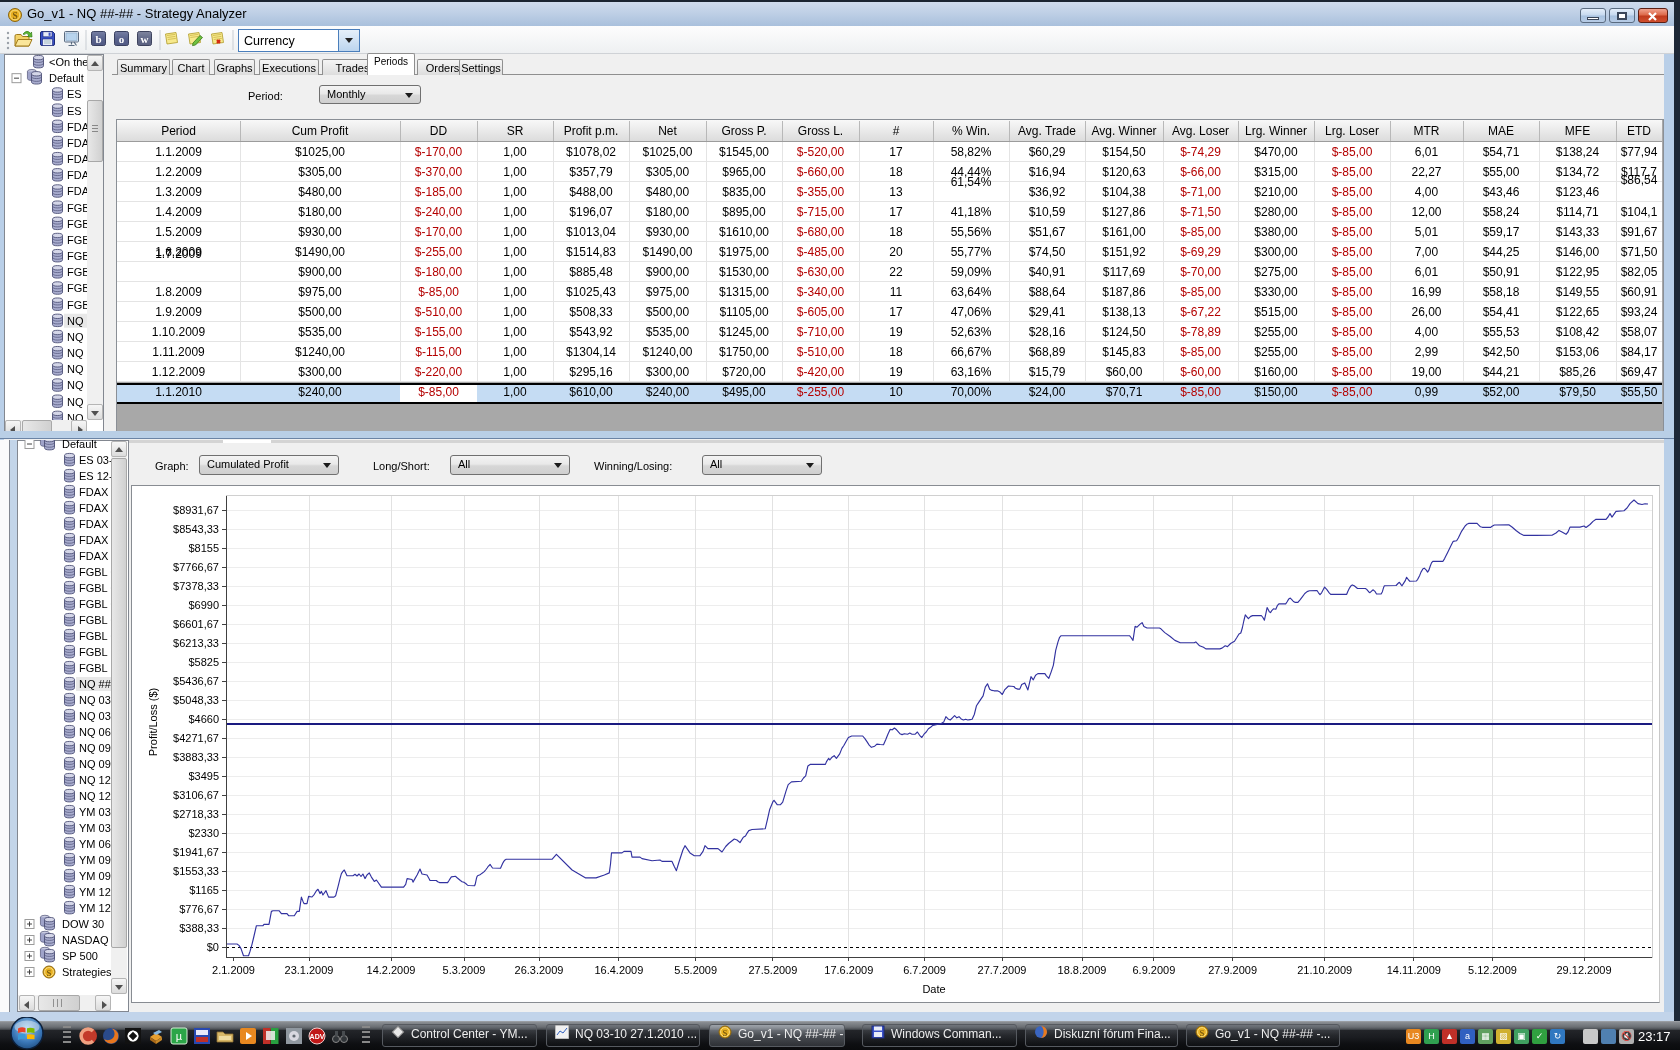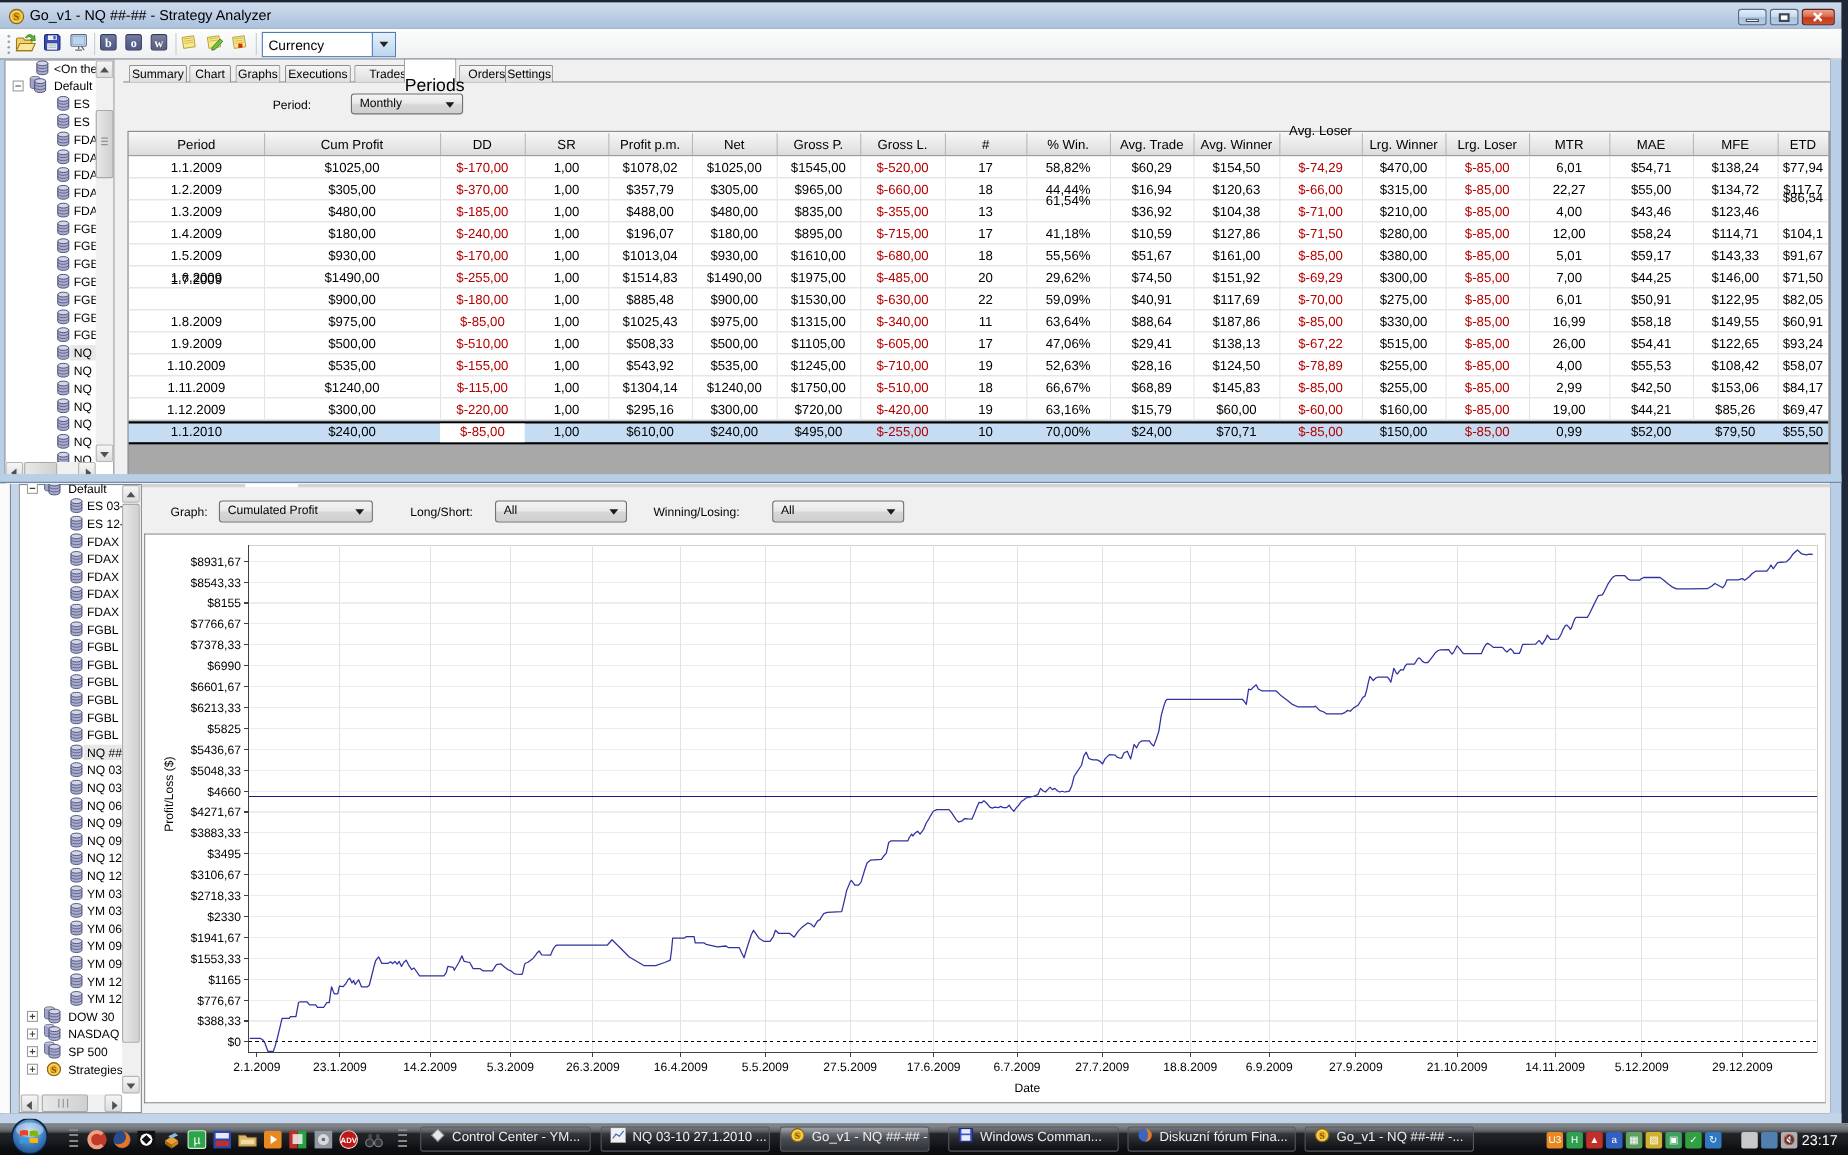--- a/index.html
+++ b/index.html
@@ -10,21 +10,21 @@
 #mainbg{left:4px;top:54px;width:1660px;height:958px;background:#f0f0f0}
 #rightborder{left:1664px;top:26px;width:10px;height:995px;background:#b9cfe8}
 #darkstrip{left:1674px;top:0;width:6px;height:1021px;background:#1e2836}
 #bottomborder{left:0;top:1012px;width:1674px;height:9px;background:#c2d4ea}
 #leftborder{left:0;top:54px;width:4px;height:386px;background:#b9cfe8}
 .panel{background:#fff;border:1px solid #828790}
 .sb{position:absolute;background:#f0f0f0}
 .sbtn{position:absolute;background:linear-gradient(#f6f6f6,#dcdcdc);border:1px solid #b5b5b5;border-radius:2px}
 .sthumb{position:absolute;background:linear-gradient(90deg,#e8e8e8,#d0d0d0);border:1px solid #a8a8a8;border-radius:2px}
 .tab{position:absolute;top:59px;height:16px;background:linear-gradient(#f5f5f5,#dddddd);border:1px solid #8f8f8f;border-bottom:none;border-radius:2px 2px 0 0;font-size:11px;text-align:center;color:#000;padding-top:2px}
-.tabactive{top:53px;height:22px;background:#fff;z-index:3;font-size:16px;padding-top:16px}
+.tabactive{top:53px;height:22px;background:#fff;z-index:3;font-size:10px;padding-top:2px}
 #tabline{left:112px;top:74px;width:1552px;height:1px;background:#8f8f8f}
 .lbl{position:absolute;font-size:11px;color:#000;padding-top:1px}
 .combo{position:absolute;background:linear-gradient(#f4f4f4 0%,#e9e9e9 45%,#d7d7d7 55%,#cfcfcf 100%);border:1px solid #707070;border-radius:3px;font-size:11px;color:#000}
 .combo .ar{position:absolute;right:7px;top:50%;margin-top:-2px;width:0;height:0;border-left:4px solid transparent;border-right:4px solid transparent;border-top:5px solid #1a1a1a}
 .cell{position:absolute;font-size:12px;text-align:center;color:#000;white-space:nowrap;overflow:hidden}
 .red{color:#b40000}
 .hdr{position:absolute;font-size:12px;text-align:center;color:#000;white-space:nowrap}
 #taskbar{left:0;top:1021px;width:1680px;height:29px;background:linear-gradient(#8b8f94 0%,#6a6e73 18%,#4a4e53 26%,#232529 30%,#1a1c20 55%,#0e0f12 78%,#0a0b0d 100%);border-top:1px solid #999da2}
 .tbtn{position:absolute;top:1024px;height:23px;border:1px solid #565a60;border-radius:3px;background:linear-gradient(rgba(105,110,118,.5),rgba(55,58,63,.35) 50%,rgba(18,20,23,.45));color:#eeeeee;font-size:12px;white-space:nowrap;overflow:hidden}
 .tbtn .ic{display:inline-block;vertical-align:middle;margin:0 6px 2px 8px}
@@ -322,21 +322,21 @@
     <div class="hdr" style="left:782px;top:124px;width:77px">Gross L.</div>
     <div class="abs" style="left:859px;top:121px;width:1px;height:20px;background:#b8b8b8"></div>
     <div class="hdr" style="left:859px;top:124px;width:74px">#</div>
     <div class="abs" style="left:933px;top:121px;width:1px;height:20px;background:#b8b8b8"></div>
     <div class="hdr" style="left:933px;top:124px;width:76px">% Win.</div>
     <div class="abs" style="left:1009px;top:121px;width:1px;height:20px;background:#b8b8b8"></div>
     <div class="hdr" style="left:1009px;top:124px;width:76px">Avg. Trade</div>
     <div class="abs" style="left:1085px;top:121px;width:1px;height:20px;background:#b8b8b8"></div>
     <div class="hdr" style="left:1085px;top:124px;width:78px">Avg. Winner</div>
     <div class="abs" style="left:1163px;top:121px;width:1px;height:20px;background:#b8b8b8"></div>
-    <div class="hdr" style="left:1163px;top:112px;width:75px">Avg. Loser</div>
+    <div class="hdr" style="left:1163px;top:124px;width:75px">Avg. Loser</div>
     <div class="abs" style="left:1238px;top:121px;width:1px;height:20px;background:#b8b8b8"></div>
     <div class="hdr" style="left:1238px;top:124px;width:76px">Lrg. Winner</div>
     <div class="abs" style="left:1314px;top:121px;width:1px;height:20px;background:#b8b8b8"></div>
     <div class="hdr" style="left:1314px;top:124px;width:76px">Lrg. Loser</div>
     <div class="abs" style="left:1390px;top:121px;width:1px;height:20px;background:#b8b8b8"></div>
     <div class="hdr" style="left:1390px;top:124px;width:73px">MTR</div>
     <div class="abs" style="left:1463px;top:121px;width:1px;height:20px;background:#b8b8b8"></div>
     <div class="hdr" style="left:1463px;top:124px;width:76px">MAE</div>
     <div class="abs" style="left:1539px;top:121px;width:1px;height:20px;background:#b8b8b8"></div>
     <div class="hdr" style="left:1539px;top:124px;width:77px">MFE</div>
@@ -544,21 +544,21 @@
     <div class="cell" style="left:553px;top:245px;width:76px">$1514,83</div>
     <div class="abs" style="left:629px;top:242px;width:1px;height:20px;background:#e4e4e4"></div>
     <div class="cell" style="left:629px;top:245px;width:77px">$1490,00</div>
     <div class="abs" style="left:706px;top:242px;width:1px;height:20px;background:#e4e4e4"></div>
     <div class="cell" style="left:706px;top:245px;width:76px">$1975,00</div>
     <div class="abs" style="left:782px;top:242px;width:1px;height:20px;background:#e4e4e4"></div>
     <div class="cell red" style="left:782px;top:245px;width:77px">$-485,00</div>
     <div class="abs" style="left:859px;top:242px;width:1px;height:20px;background:#e4e4e4"></div>
     <div class="cell" style="left:859px;top:245px;width:74px">20</div>
     <div class="abs" style="left:933px;top:242px;width:1px;height:20px;background:#e4e4e4"></div>
-    <div class="cell" style="left:933px;top:245px;width:76px">29,62%</div>
+    <div class="cell" style="left:933px;top:245px;width:76px">55,77%</div>
     <div class="abs" style="left:1009px;top:242px;width:1px;height:20px;background:#e4e4e4"></div>
     <div class="cell" style="left:1009px;top:245px;width:76px">$74,50</div>
     <div class="abs" style="left:1085px;top:242px;width:1px;height:20px;background:#e4e4e4"></div>
     <div class="cell" style="left:1085px;top:245px;width:78px">$151,92</div>
     <div class="abs" style="left:1163px;top:242px;width:1px;height:20px;background:#e4e4e4"></div>
     <div class="cell red" style="left:1163px;top:245px;width:75px">$-69,29</div>
     <div class="abs" style="left:1238px;top:242px;width:1px;height:20px;background:#e4e4e4"></div>
     <div class="cell" style="left:1238px;top:245px;width:76px">$300,00</div>
     <div class="abs" style="left:1314px;top:242px;width:1px;height:20px;background:#e4e4e4"></div>
     <div class="cell red" style="left:1314px;top:245px;width:76px">$-85,00</div>

